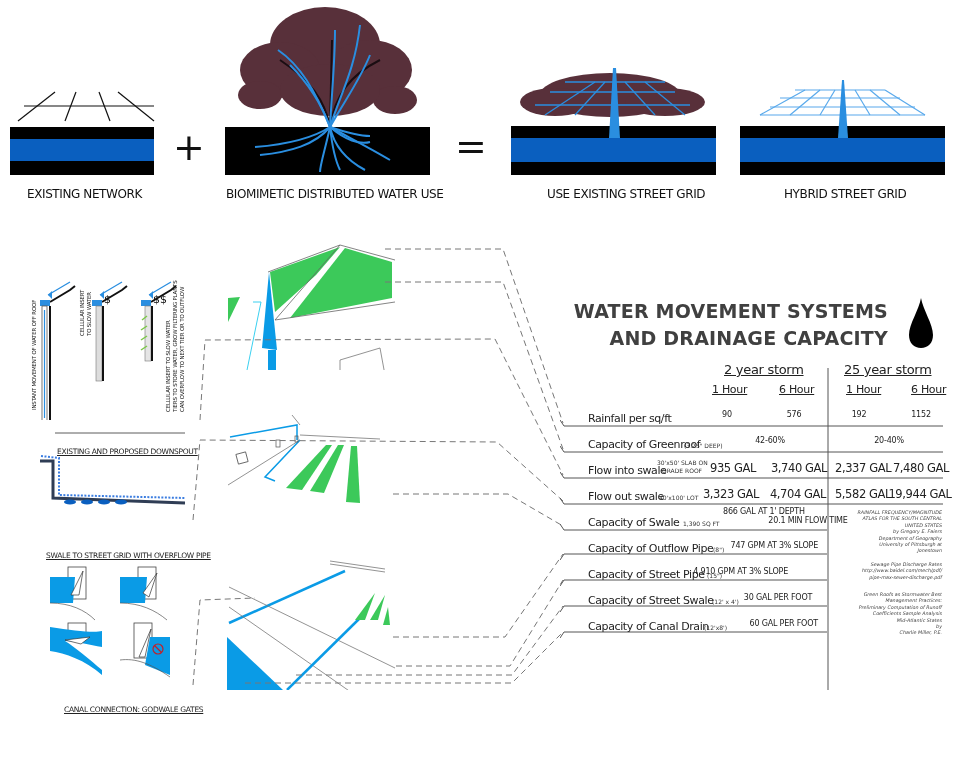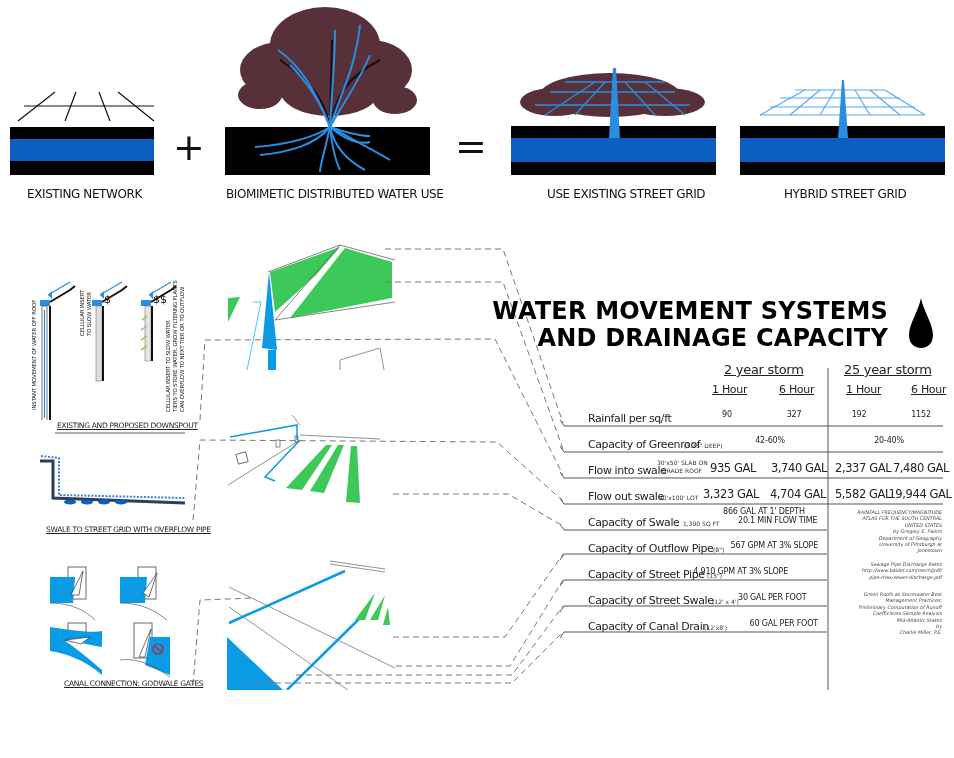--- a/index.html
+++ b/index.html
@@ -1,27 +1,27 @@
 <!DOCTYPE html>
 <html><head>
 <meta charset="utf-8">
 <style>
   html,body{margin:0;padding:0;background:#fff;}
   body{width:954px;height:758px;position:relative;overflow:hidden;font-family:"DejaVu Sans",sans-serif;color:#222;}
   .abs{position:absolute;}
   .cap{font-family:"DejaVu Sans",sans-serif;font-size:12px;color:#111;white-space:nowrap;letter-spacing:-0.4px;}
-  .title{font-family:"DejaVu Sans",sans-serif;font-weight:bold;font-size:24px;letter-spacing:0.2px;color:#000000;text-align:center;line-height:27px;white-space:nowrap;}
+  .title{font-family:"DejaVu Sans",sans-serif;font-weight:bold;font-size:19px;letter-spacing:0.2px;color:#404040;text-align:center;line-height:27px;white-space:nowrap;}
   .hdr{font-size:13px;text-decoration:underline;color:#222;white-space:nowrap;letter-spacing:-0.3px;}
   .sub{font-size:11px;text-decoration:underline;color:#222;white-space:nowrap;letter-spacing:-0.3px;}
   .rowlbl{font-size:11px;color:#222;white-space:nowrap;letter-spacing:-0.4px;}
   .note{font-size:6px;color:#333;white-space:nowrap;}
   .val{font-size:8px;color:#222;white-space:nowrap;text-align:center;letter-spacing:-0.2px;}
   .big{font-size:11.5px;color:#222;white-space:nowrap;text-align:center;letter-spacing:-0.4px;}
   .ref{font-size:4.8px;color:#444;text-align:right;line-height:6.4px;font-style:italic;white-space:nowrap;}
-  .smlcap{font-size:7.5px;color:#222;white-space:nowrap;text-decoration:underline;letter-spacing:-0.3px;}
+  .smlcap{font-size:7.5px;color:#222;white-space:nowrap;text-decoration:underline;letter-spacing:-0.3px;margin-top:26px;}
   .vert{font-size:5.5px;color:#222;white-space:nowrap;transform-origin:left top;transform:rotate(-90deg);letter-spacing:-0.2px;line-height:7px;}
 </style>
 </head>
 <body>
 
 <svg class="abs" style="left:0;top:80px" width="170" height="100">
   <g stroke="#111" stroke-width="1.2">
     <line x1="24" y1="26" x2="154" y2="26"></line>
     <line x1="18" y1="41" x2="55" y2="12"></line>
     <line x1="65" y1="41" x2="76" y2="12"></line>
@@ -279,21 +279,21 @@
     <polyline points="0,114 4,120 267,120"></polyline>
     <polyline points="0,150 4,144 267,144"></polyline>
     <polyline points="0,176 4,170 267,170"></polyline>
     <polyline points="0,202 4,196 267,196"></polyline>
     <polyline points="0,228 4,222 267,222"></polyline>
   </g>
 </svg>
 
 <div class="abs rowlbl" style="left:588px;top:412px">Rainfall per sq/ft</div>
 <div class="abs val" style="left:712px;top:410px;width:30px">90</div>
-<div class="abs val" style="left:779px;top:410px;width:30px">327</div>
+<div class="abs val" style="left:779px;top:410px;width:30px">576</div>
 <div class="abs val" style="left:844px;top:410px;width:30px">192</div>
 <div class="abs val" style="left:906px;top:410px;width:30px">1152</div>
 
 <div class="abs rowlbl" style="left:588px;top:438px">Capacity of Greenroof</div>
 <div class="abs note" style="left:684px;top:442px">(3.25" DEEP)</div>
 <div class="abs val" style="left:745px;top:436px;width:50px">42-60%</div>
 <div class="abs val" style="left:864px;top:436px;width:50px">20-40%</div>
 
 <div class="abs rowlbl" style="left:588px;top:464px">Flow into swale</div>
 <div class="abs note" style="left:657px;top:459px">30'x50' SLAB ON</div>
@@ -306,33 +306,33 @@
 <div class="abs rowlbl" style="left:588px;top:490px">Flow out swale</div>
 <div class="abs note" style="left:659px;top:494px">40'x100' LOT</div>
 <div class="abs big" style="left:700px;top:487px;width:62px">3,323 GAL</div>
 <div class="abs big" style="left:765px;top:487px;width:66px">4,704 GAL</div>
 <div class="abs big" style="left:832px;top:487px;width:62px">5,582 GAL</div>
 <div class="abs big" style="left:886px;top:487px;width:68px">19,944 GAL</div>
 
 <div class="abs rowlbl" style="left:588px;top:516px">Capacity of Swale</div>
 <div class="abs note" style="left:683px;top:520px">1,390  SQ FT</div>
 <div class="abs val" style="left:723px;top:507px;width:80px;text-align:right">866 GAL AT 1' DEPTH</div>
-<div class="abs val" style="left:738px;top:516px;width:80px;text-align:left">20.1 MIN FLOW TIME</div>
+<div class="abs val" style="left:768px;top:516px;width:80px;text-align:center">20.1 MIN FLOW TIME</div>
 
 <div class="abs rowlbl" style="left:588px;top:542px">Capacity of Outflow Pipe</div>
 <div class="abs note" style="left:713px;top:546px">(8")</div>
-<div class="abs val" style="left:728px;top:541px;width:90px;text-align:right">567 GPM AT 3% SLOPE</div>
+<div class="abs val" style="left:728px;top:541px;width:90px;text-align:right">747 GPM AT 3% SLOPE</div>
 
 <div class="abs rowlbl" style="left:588px;top:568px">Capacity of Street Pipe</div>
 <div class="abs note" style="left:707px;top:572px">(15")</div>
 <div class="abs val" style="left:692px;top:567px;width:96px;text-align:right">4,910 GPM AT 3% SLOPE</div>
 
 <div class="abs rowlbl" style="left:588px;top:594px">Capacity of Street Swale</div>
 <div class="abs note" style="left:712px;top:598px">(12' x 4')</div>
-<div class="abs val" style="left:738px;top:593px;width:80px;text-align:left">30 GAL PER FOOT</div>
+<div class="abs val" style="left:738px;top:593px;width:80px;text-align:center">30 GAL PER FOOT</div>
 
 <div class="abs rowlbl" style="left:588px;top:620px">Capacity of Canal Drain</div>
 <div class="abs note" style="left:704px;top:624px">(12'x8')</div>
 <div class="abs val" style="left:738px;top:619px;width:80px;text-align:right">60 GAL PER FOOT</div>
 
 <div class="abs ref" style="right:12px;top:510px">
   <div>RAINFALL FREQUENCY/MAGNITUDE</div>
   <div>ATLAS FOR THE SOUTH CENTRAL</div>
   <div>UNITED STATES</div>
   <div>by Gregory E. Faiers</div>

